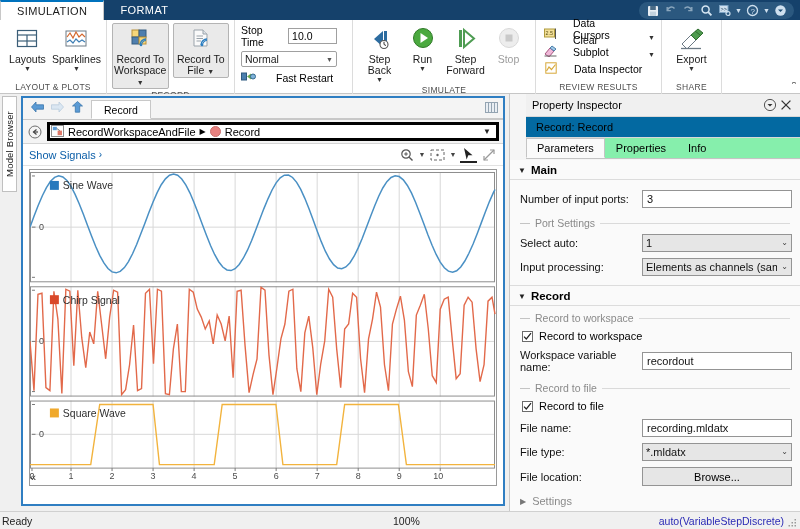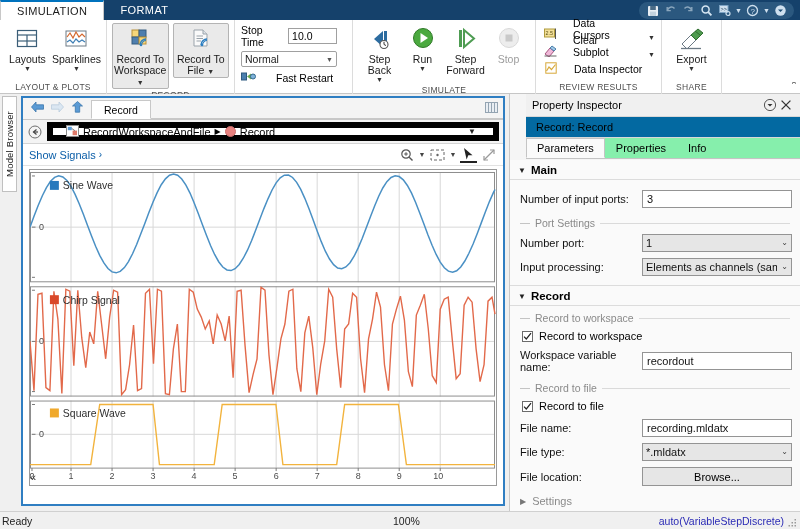--- a/index.html
+++ b/index.html
@@ -117,22 +117,22 @@
   }
   .tabfill { flex: 1; border-bottom: 1px solid #c8c8c8; height: 21px; }
   .dockicon { position: absolute; right: 5px; top: 4px; width: 13px; height: 11px; }
 
   .scope-crumb {
     height: 24px; display: flex; align-items: center; gap: 4px;
     padding: 0 4px; background: #f4f4f4; border-bottom: 1px solid #d4d4d4;
   }
   .crumb-back { width: 16px; height: 16px; display:flex; align-items:center; justify-content:center; }
   .crumb-box {
-    flex: 1; height: 19px; background: #ffffff; border: 6px solid #000000;
-    display: flex; align-items: center; padding: 0 13px; gap: 4px; font-size: 11px;
+    flex: 1; height: 19px; background: #ffffff; border: 3px solid #000000;
+    display: flex; align-items: center; padding: 0 1px; gap: 4px; font-size: 11px;
   }
   .crumb-caret { font-size: 8px; color: #222; padding-right: 4px; }
   .crumb-sep { font-size: 8px; color: #000; }
   .red-dot { width: 11px; height: 11px; border-radius: 50%; background: #e8817f; border: 1px solid #c96e6c; }
 
   .scope-tools {
     height: 22px; display: flex; align-items: center; padding: 0 6px;
     background: #ffffff; border-bottom: 1px solid #e2e2e2;
   }
   .showsignals { color: #0b5ea8; font-size: 11px; }
@@ -745,21 +745,21 @@
           <span class="ftext">3</span>
         </div>
 
         <div class="grouplabel">
           <span class="dash"></span>
           <span class="gl">Port Settings</span>
           <span class="line"></span>
         </div>
 
         <div class="frow">
-          <span class="flabel">Number port:</span>
+          <span class="flabel">Select auto:</span>
           <span class="fcombo">
             <span class="cv">1</span>
             <span class="cc">⌄</span>
           </span>
         </div>
 
         <div class="frow">
           <span class="flabel">Input processing:</span>
           <span class="fcombo">
             <span class="cv">Elements as channels (sample</span>

